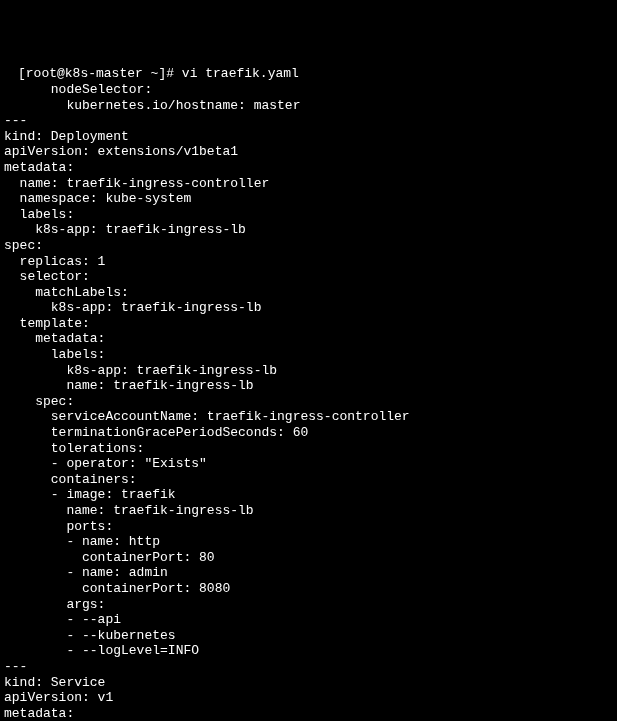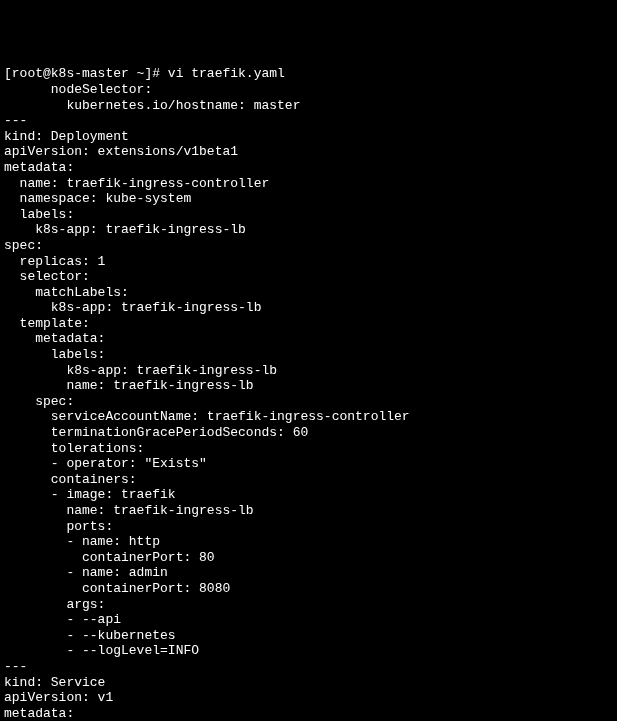--- a/index.html
+++ b/index.html
@@ -14,20 +14,21 @@
       font-size: 13px;
       line-height: 1.2;
       padding: 4px;
       white-space: pre;
       width: 617px;
       height: 721px;
       overflow: hidden;
     }
     .terminal-line {
       white-space: pre;
+      margin-left: 14px;
     }
   </style>
 </head>
 <body>
 
 
 
 <div><span class="terminal-line">[root@k8s-master ~]# vi traefik.yaml</span>
 <span id="content">      nodeSelector:
         kubernetes.io/hostname: master

